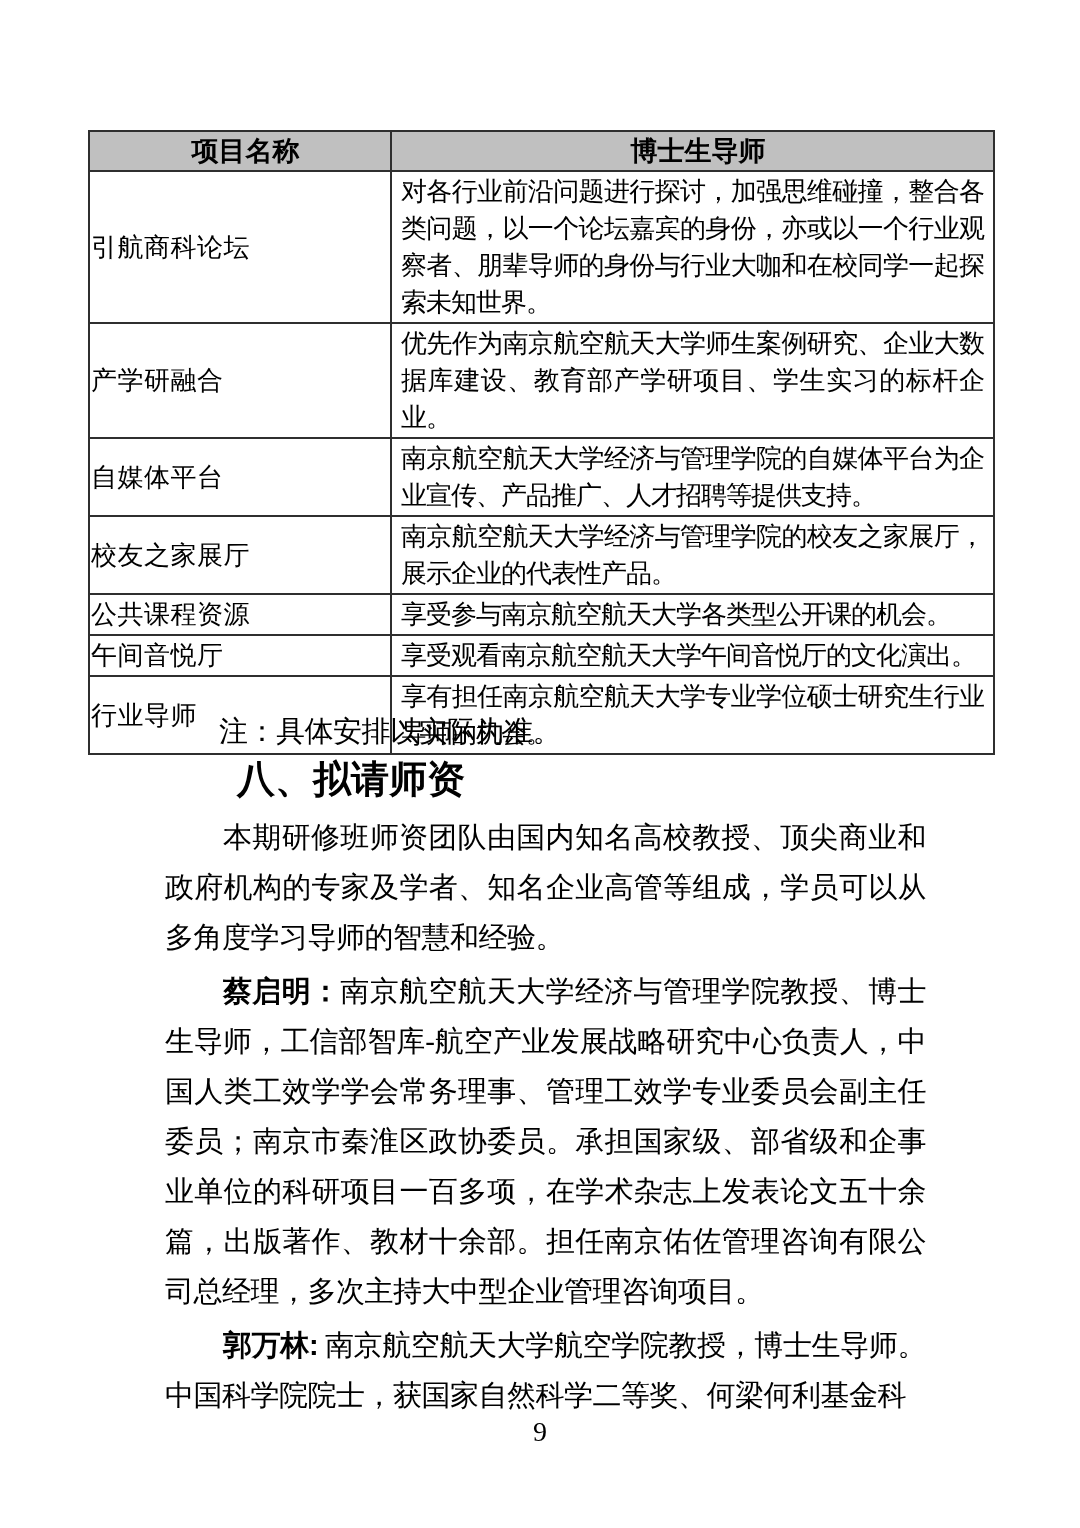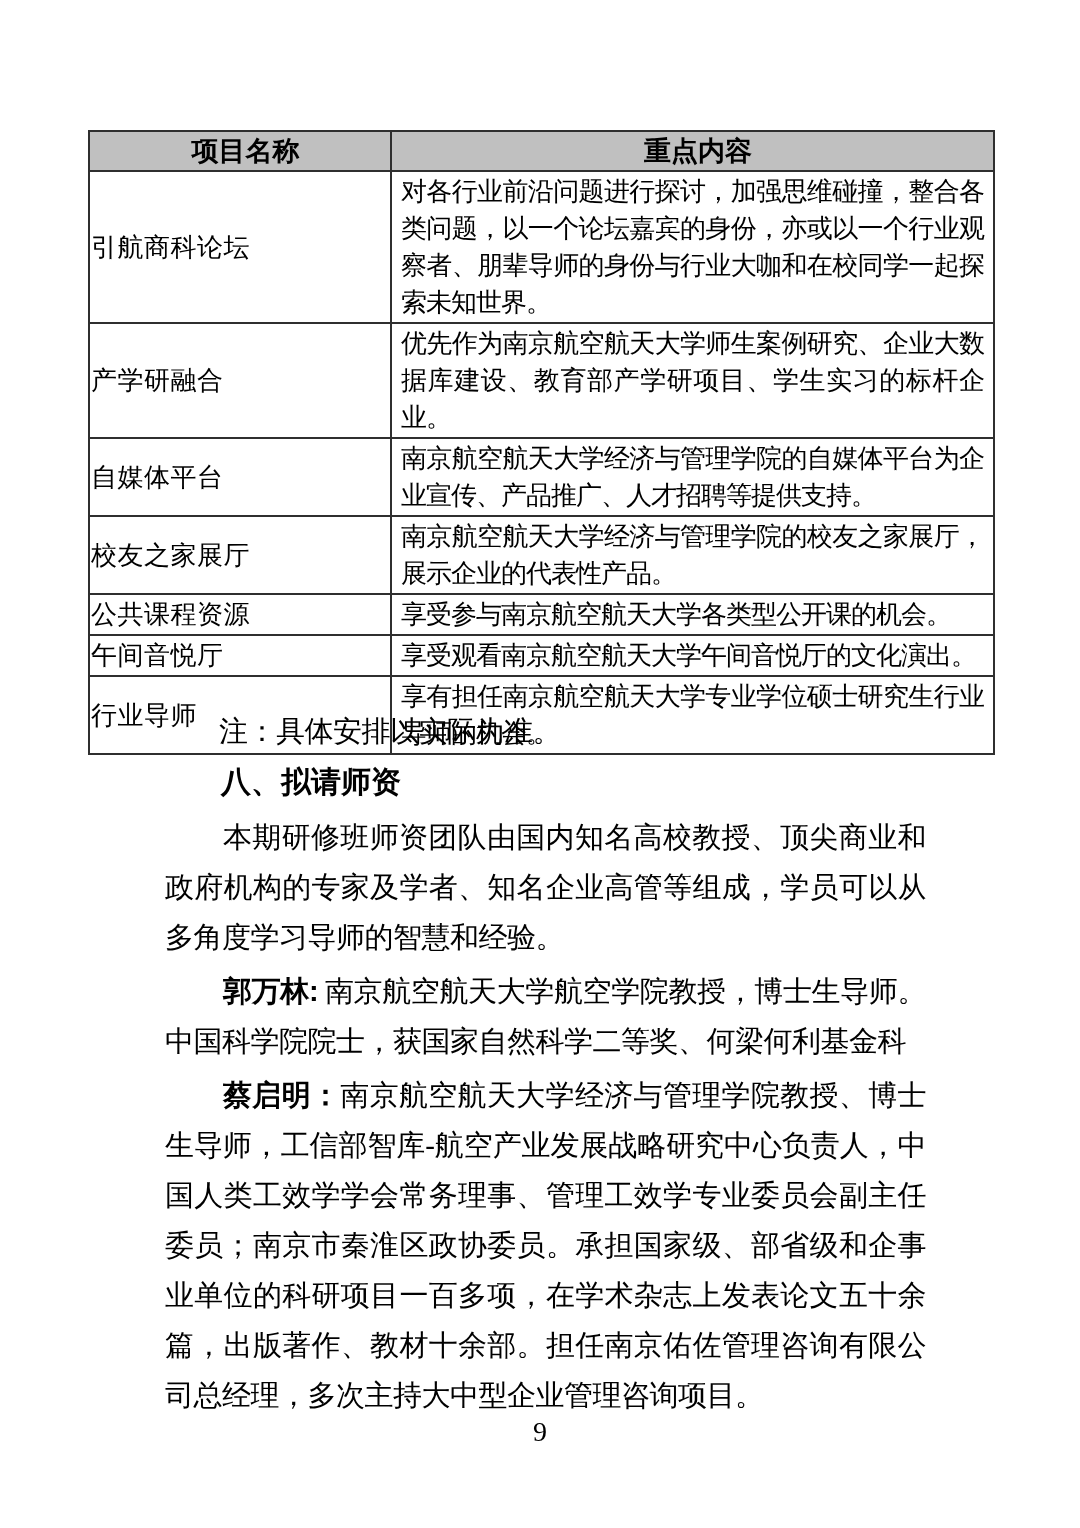--- a/index.html
+++ b/index.html
@@ -80,23 +80,23 @@
     letter-spacing: -0.5px;
     text-align: justify;
   }
   .note {
     margin: 10px 0 0 0;
     text-indent: 2em;
     text-align: left;
   }
   .section-heading {
     margin: 0;
-    font-size: 30px;
+    font-size: 38px;
     line-height: 52px;
-    font-family: Liberation Serif, serif;
+    font-family: Liberation Mono, monospace;
     font-weight: bold;
     text-indent: 2em;
     text-align: left;
     letter-spacing: 0;
   }
   .para {
     margin: 4px;
     text-indent: 2em;
   }
   .teacher-name {
@@ -120,21 +120,21 @@
 <div class="page">
 
   <table class="doc-table">
     <colgroup>
       <col class="col-name">
       <col class="col-desc">
     </colgroup>
     <thead>
       <tr>
         <th>项目名称</th>
-        <th>重点内容</th>
+        <th>博士生导师</th>
       </tr>
     </thead>
     <tbody>
       <tr>
         <td class="cell-name">引航商科论坛</td>
         <td class="cell-desc">对各行业前沿问题进行探讨，加强思维碰撞，整合各类问题，以一个论坛嘉宾的身份，亦或以一个行业观察者、朋辈导师的身份与行业大咖和在校同学一起探索未知世界。</td>
       </tr>
       <tr>
         <td class="cell-name">产学研融合</td>
         <td class="cell-desc">优先作为南京航空航天大学师生案例研究、企业大数据库建设、教育部产学研项目、学生实习的标杆企业。</td>
@@ -159,19 +159,19 @@
         <td class="cell-name">行业导师</td>
         <td class="cell-desc">享有担任南京航空航天大学专业学位硕士研究生行业导师的机会。</td>
       </tr>
     </tbody>
   </table>
 
   <div class="text-block">
     <p class="note">注：具体安排以实际为准。</p>
     <h2 class="section-heading">八、拟请师资</h2>
     <p class="para">本期研修班师资团队由国内知名高校教授、顶尖商业和政府机构的专家及学者、知名企业高管等组成，学员可以从多角度学习导师的智慧和经验。</p>
+    <p class="para"><span class="teacher-name">蔡启明：</span><span>南京航空航天大学经济与管理学院教授、博士生导师，工信部智库-航空产业发展战略研究中心负责人，中国人类工效学学会常务理事、管理工效学专业委员会副主任委员；南京市秦淮区政协委员。承担国家级、部省级和企事业单位的科研项目一百多项，在学术杂志上发表论文五十余篇，出版著作、教材十余部。担任南京佑佐管理咨询有限公司总经理，多次主持大中型企业管理咨询项目。</span></p>
     <p class="para"><span class="teacher-name">郭万林:</span><span> 南京航空航天大学航空学院教授，博士生导师。中国科学院院士，获国家自然科学二等奖、何梁何利基金科</span></p>
-    <p class="para"><span class="teacher-name">蔡启明：</span><span>南京航空航天大学经济与管理学院教授、博士生导师，工信部智库-航空产业发展战略研究中心负责人，中国人类工效学学会常务理事、管理工效学专业委员会副主任委员；南京市秦淮区政协委员。承担国家级、部省级和企事业单位的科研项目一百多项，在学术杂志上发表论文五十余篇，出版著作、教材十余部。担任南京佑佐管理咨询有限公司总经理，多次主持大中型企业管理咨询项目。</span></p>
   </div>
 
   <div class="page-num">9</div>
 
 </div>
 
 </body></html>

